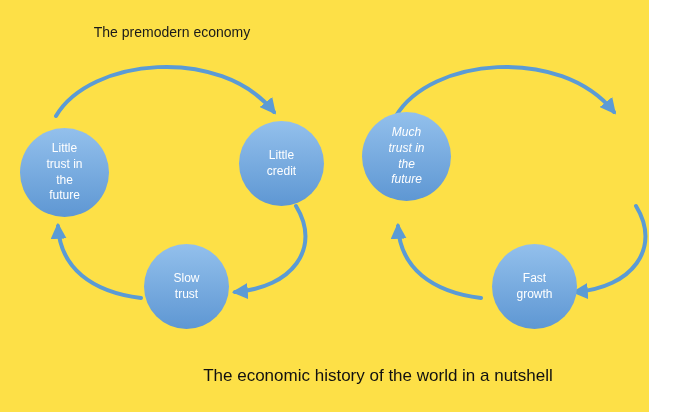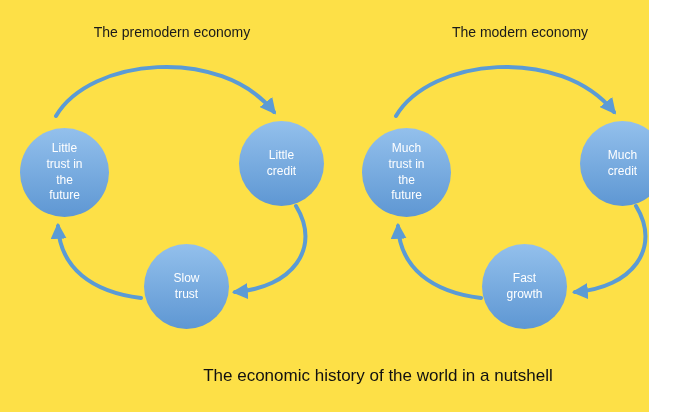--- a/index.html
+++ b/index.html
@@ -50,23 +50,23 @@
   }
   .node span { display: block; }
   .node-big   { width: 89px; height: 89px; }
   .node-small { width: 85px; height: 85px; }
   .node-big span   { max-width: 50px; }
   .node-small span { max-width: 48px; }
 
   .n-trust-left   { left: 20px;  top: 128px; }
   .n-credit-left  { left: 239px; top: 121px; }
   .n-growth-left  { left: 144px; top: 244px; }
-  .n-trust-right  { left: 362px; top: 128px; }
+  .n-trust-right  { left: 362px; top: 112px; font-style: italic; }
   .n-credit-right { left: 580px; top: 121px; }
-  .n-growth-right { left: 482px; top: 244px; }
+  .n-growth-right { left: 492px; top: 244px; }
 
   .caption {
     position: absolute;
     left: 0;
     top: 366px;
     width: 700px;
     text-align: center;
     font-size: 17px;
     color: #111111;
     padding-left: 28px;
@@ -91,36 +91,32 @@
     </g>
 
     <g transform="translate(340,0)">
       <path class="arc" marker-end="url(#ah)" d="M 56 116 C 90 58, 220 45, 274 112"></path>
       <path class="arc" marker-end="url(#ah)" d="M 296 206 C 322 248, 292 288, 235 292"></path>
       <path class="arc" marker-end="url(#ah)" d="M 141 298 C 92 292, 60 268, 58 226"></path>
     </g>
   </svg>
 
   <div class="diagram-title title-left">The premodern economy</div>
-  <div class="diagram-title title-right">The modern economy</div>
 
   <div class="node node-small n-credit-left">
     <span>Little credit</span>
   </div>
   <div class="node node-big n-trust-left">
     <span>Little trust in the future</span>
   </div>
   <div class="node node-small n-growth-left">
     <span>Slow trust</span>
   </div>
 
   <div class="node node-big n-trust-right">
     <span>Much trust in the future</span>
   </div>
-  <div class="node node-small n-credit-right">
-    <span>Much credit</span>
-  </div>
   <div class="node node-small n-growth-right">
     <span>Fast growth</span>
   </div>
 
   <div class="caption">The economic history of the world in a nutshell</div>
 </div>
 
 </body></html>

